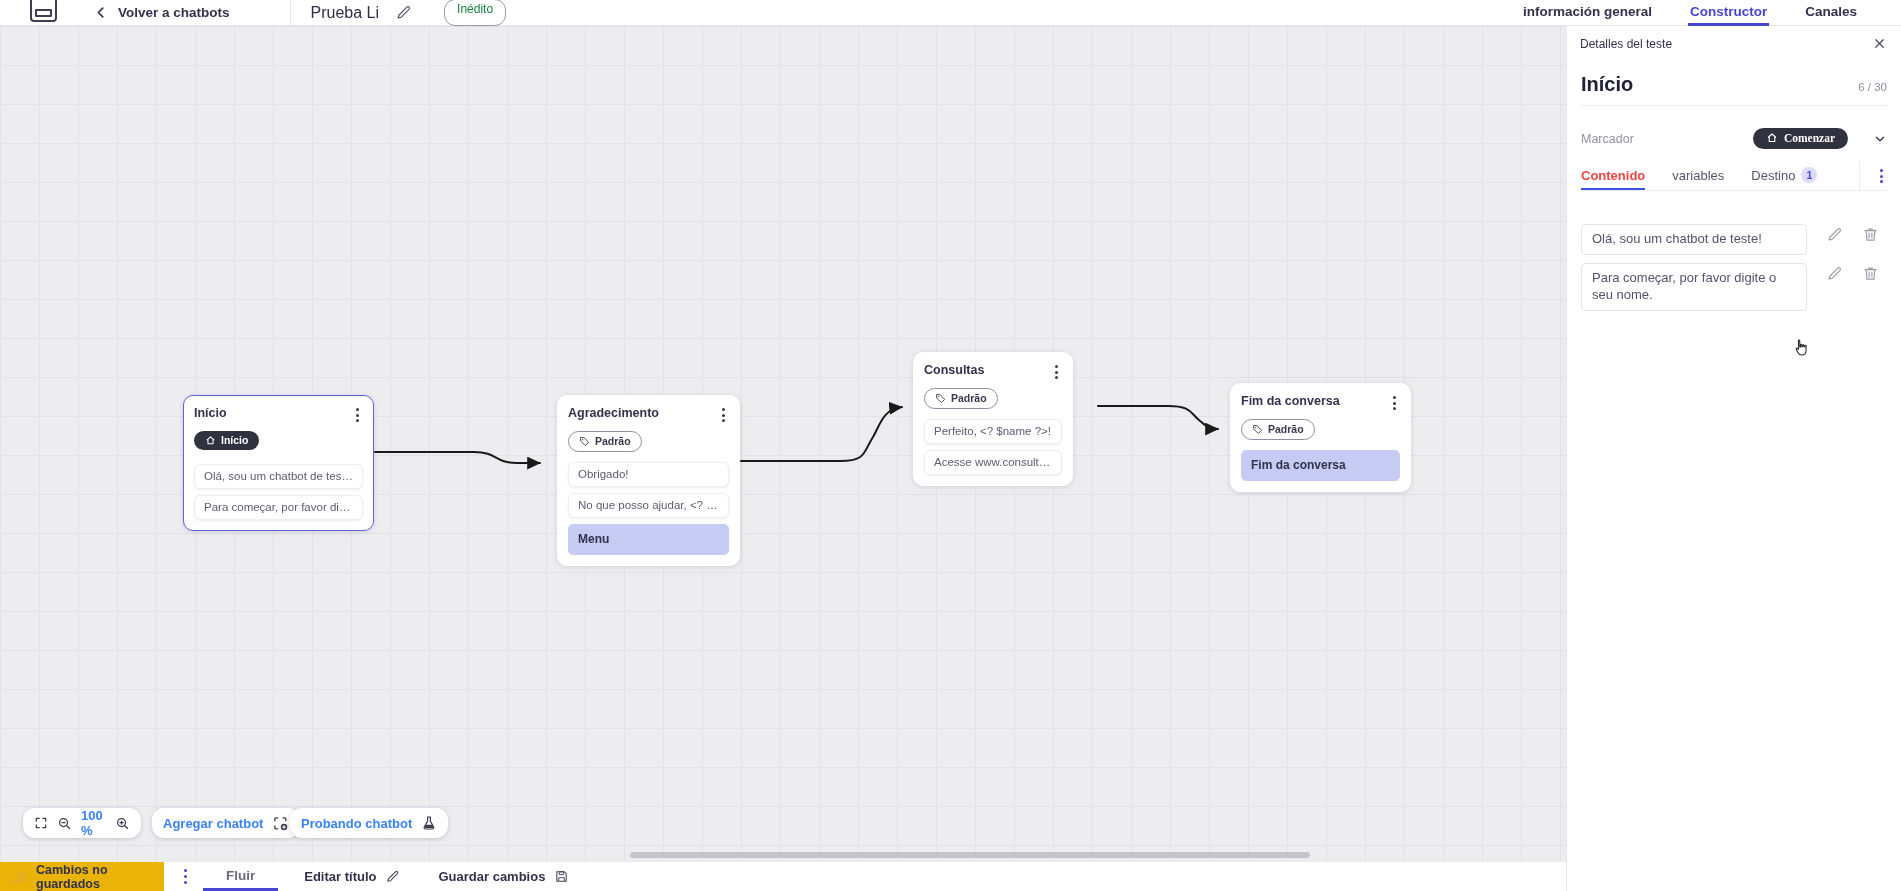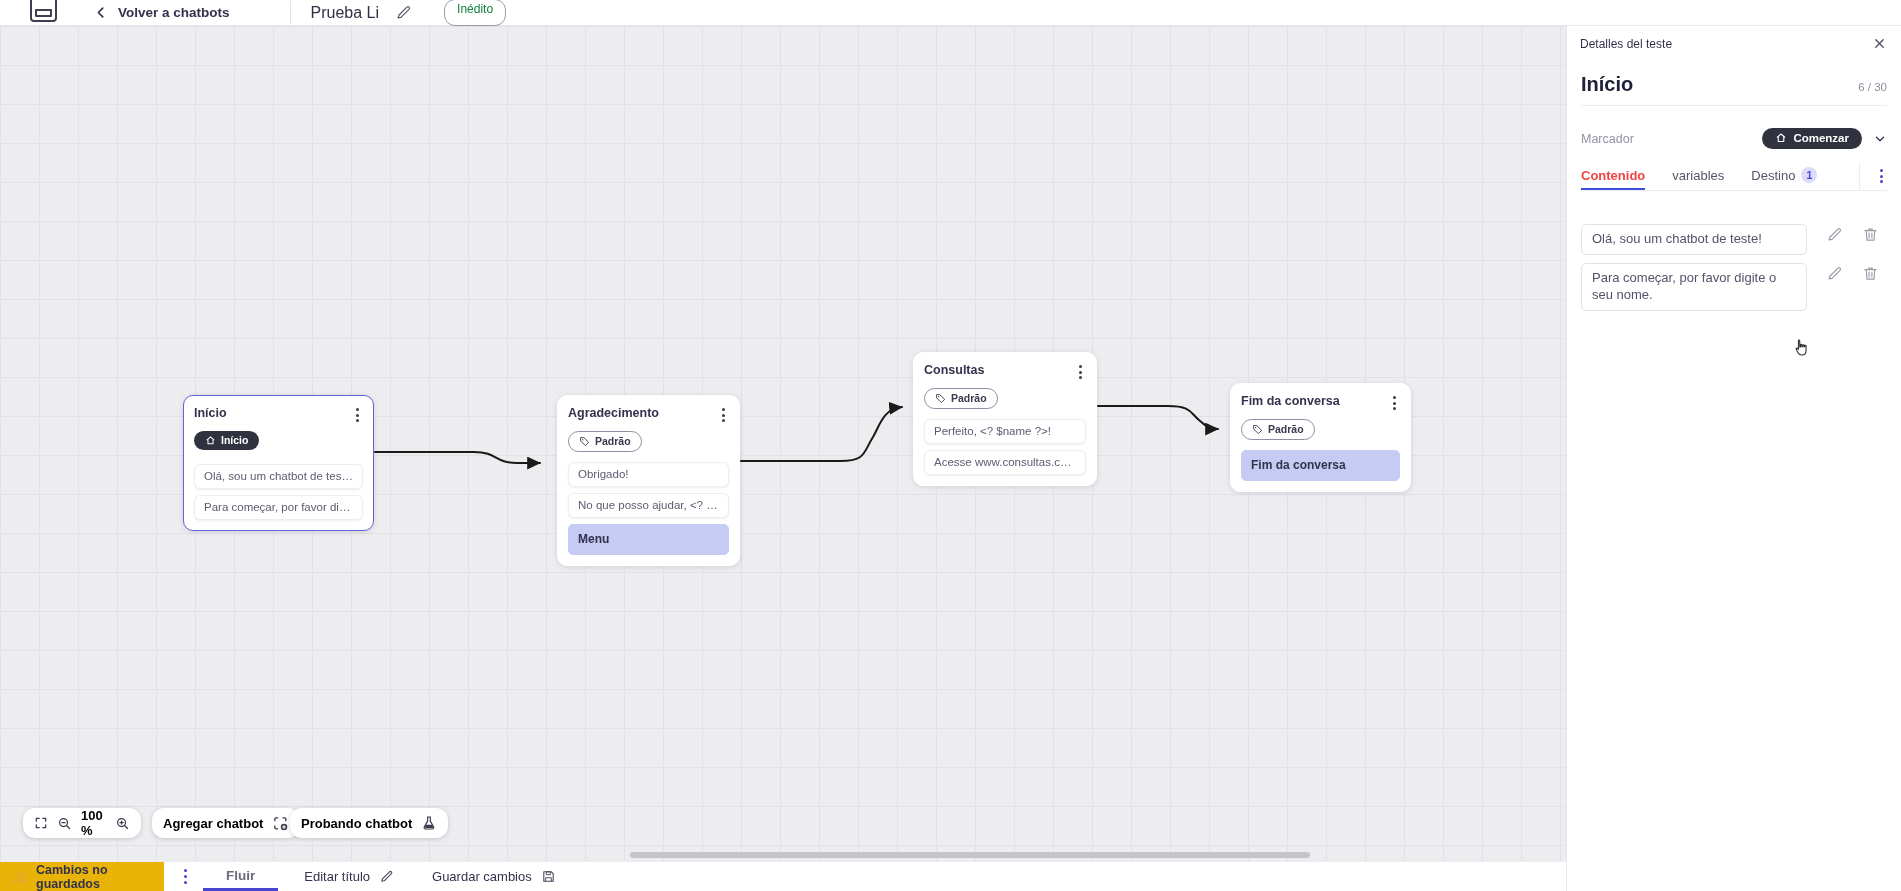--- a/index.html
+++ b/index.html
@@ -45,37 +45,37 @@
                    font-size:10.5px; font-weight:700; border:1px solid #8e8fa0; border-radius:11px;
                    padding:3px 10px 4px; margin-bottom:4px; }
   .node-item { background:#fff; border:1px solid #ededf2; border-radius:6px; box-shadow:0 1px 2px rgba(40,40,70,.08);
                font-size:11.5px; color:#5b5c70; padding:5px 9px 6px; margin-top:6px;
                white-space:nowrap; overflow:hidden; text-overflow:ellipsis; cursor:pointer; }
   .node-item.hl { background:#c5cbf3; border-color:#c5cbf3; box-shadow:none; color:#32324d;
                   font-weight:700; font-size:12px; padding:7px 9px 8px; border-radius:5px; }
 
   .cbtn { position:absolute; bottom:23px; height:30px; background:#fff; border-radius:12px;
           box-shadow:0 1px 4px rgba(30,30,60,.2); display:flex; align-items:center; gap:9px;
-          padding:0 11px; color:#000000; font-size:13px; font-weight:700; cursor:pointer; }
+          padding:0 11px; color:#3b82f6; font-size:13px; font-weight:700; cursor:pointer; }
   .cbtn svg { display:block; }
   .hscrollbar { position:absolute; left:630px; top:826px; width:680px; height:6px; border-radius:3px; background:#c5c4ca; cursor:pointer; }
 
   
   .panel { position:absolute; left:1566px; top:26px; width:335px; height:865px; background:#fff;
            border-left:1px solid #e8e6ec; z-index:10; }
   .p-head { display:flex; align-items:center; justify-content:space-between; padding:10px 14px 8px 13px; }
   .p-head-label { font-size:12px; color:#32324d; }
   .p-close { color:#4a4a5e; display:flex; cursor:pointer; }
   .p-title-row { display:flex; align-items:flex-end; justify-content:space-between;
                  margin:14px 14px 0; padding-bottom:9px; border-bottom:1px solid #ededf2; }
   .p-title { font-size:20px; font-weight:600; color:#20203a; }
   .p-counter { font-size:11.5px; color:#8e8e9f; padding-bottom:3px; }
   .p-marker-row { display:flex; align-items:center; justify-content:space-between; margin:22px 14px 0; }
   .p-marker-label { font-size:12.5px; color:#9292a5; }
-  .marker-ctl { display:flex; align-items:center; gap:11px; }
+  .marker-ctl { display:flex; align-items:center; gap:25px;font-family:Liberation Serif, serif; }
   .pill-dark { display:inline-flex; align-items:center; gap:6px; background:#30323f; color:#fff;
                font-size:11.5px; font-weight:700; border-radius:12px; padding:4px 13px 5px; cursor:pointer; }
   .p-tabs { display:flex; align-items:stretch; height:29px; margin:13px 14px 0; border-bottom:1px solid #ebebf1; }
   .ptab { display:flex; align-items:center; gap:6px; font-size:13px; color:#55556b;
           border-bottom:2px solid transparent; margin-right:27px; cursor:pointer; }
   .ptab.active { color:#ef4444; font-weight:700; border-bottom-color:#3c50e0; }
   .ptab-badge { width:16px; height:16px; border-radius:50%; background:#dcdcf8; color:#4845d2;
                 font-size:10.5px; font-weight:700; display:flex; align-items:center; justify-content:center; }
   .ptab-kebab { margin-left:auto; display:flex; align-items:center; border-left:1px solid #ebebf1; padding-left:16px; }
   .p-content { padding:33px 14px 0; }
@@ -88,21 +88,21 @@
                  color:#3f4054; cursor:pointer; }
 
   
   .footer { position:absolute; left:0; bottom:0; width:1566px; height:30px; background:#fff;
             border-top:1px solid #ececf1; display:flex; align-items:stretch; z-index:20; }
   .unsaved { width:164px; background:#eab308; display:flex; align-items:center; gap:8px; padding-left:13px;
              font-size:12.5px; font-weight:700; color:#32324d; }
   .f-kebab { display:flex; align-items:center; margin-left:16px; }
   .fluir-tab { margin-left:12px; padding:0 23px; display:flex; align-items:center; font-size:13.5px;
                font-weight:700; color:#6a6a7d; border-bottom:3px solid #4845d2; cursor:pointer; }
-  .f-item { margin-left:26px; display:flex; align-items:center; gap:9px; font-size:13px; font-weight:400;
+  .f-item { margin-left:26px; display:flex; align-items:center; gap:9px; font-size:13px; font-weight:700;
             color:#32324d; cursor:pointer; }
   .f-item svg { color:#45455a; }
 
   .hand-cursor { position:absolute; left:1791px; top:336px; z-index:50; pointer-events:none; }
 </style>
 </head>
 <body>
 
 <div class="topbar">
   <div class="logo">
@@ -117,20 +117,25 @@
     <span class="back-label">Volver a chatbots</span>
   </div>
   <div class="tb-divider"></div>
   <span class="flow-title">Prueba Li</span>
   <span class="tb-pencil">
     <svg viewBox="0 0 24 24" width="17" height="17">
         <path d="M4.5 19.5l.9-3.6L16.8 4.5a2.1 2.1 0 0 1 3 3L8.4 18.9l-3.9.6z" fill="none" stroke="currentColor" stroke-width="1.7" stroke-linejoin="round"></path>
       </svg>
   </span>
   <span class="status-pill">Inédito</span>
+  <div class="top-tabs">
+    <div class="ttab">información general</div>
+    <div class="ttab active">Constructor</div>
+    <div class="ttab">Canales</div>
+  </div>
 </div>
 
 <div class="canvas">
 
   <svg class="edges" width="1566" height="835">
     <defs>
       <marker id="arr" markerWidth="9" markerHeight="9" refX="6.4" refY="3.2" orient="auto">
         <path d="M0 0 L6.8 3.2 L0 6.4 z" fill="#1a1a1a"></path>
       </marker>
     </defs>
@@ -172,21 +177,21 @@
           <path d="M3.5 3.5h7.2L21 13.8 13.8 21 3.5 10.7z" fill="none" stroke="#3a3a4e" stroke-width="2" stroke-linejoin="round"></path>
           <circle cx="8" cy="8" r="1.4" fill="#3a3a4e"></circle>
         </svg>
       <span>Padrão</span>
     </span>
     <div class="node-item">Obrigado!</div>
     <div class="node-item">No que posso ajudar, &lt;? $name ...</div>
     <div class="node-item hl">Menu</div>
   </div>
 
-  <div class="node" style="left:913px; top:326px; width:184px;">
+  <div class="node" style="left:913px; top:326px; width:160px;">
     <div class="node-head">
       <span class="node-title">Consultas</span>
       <span class="kebab dark">
           <i></i>
           <i></i>
           <i></i>
         </span>
     </div>
     <span class="badge-outline">
       <svg viewBox="0 0 24 24" width="11" height="11">

